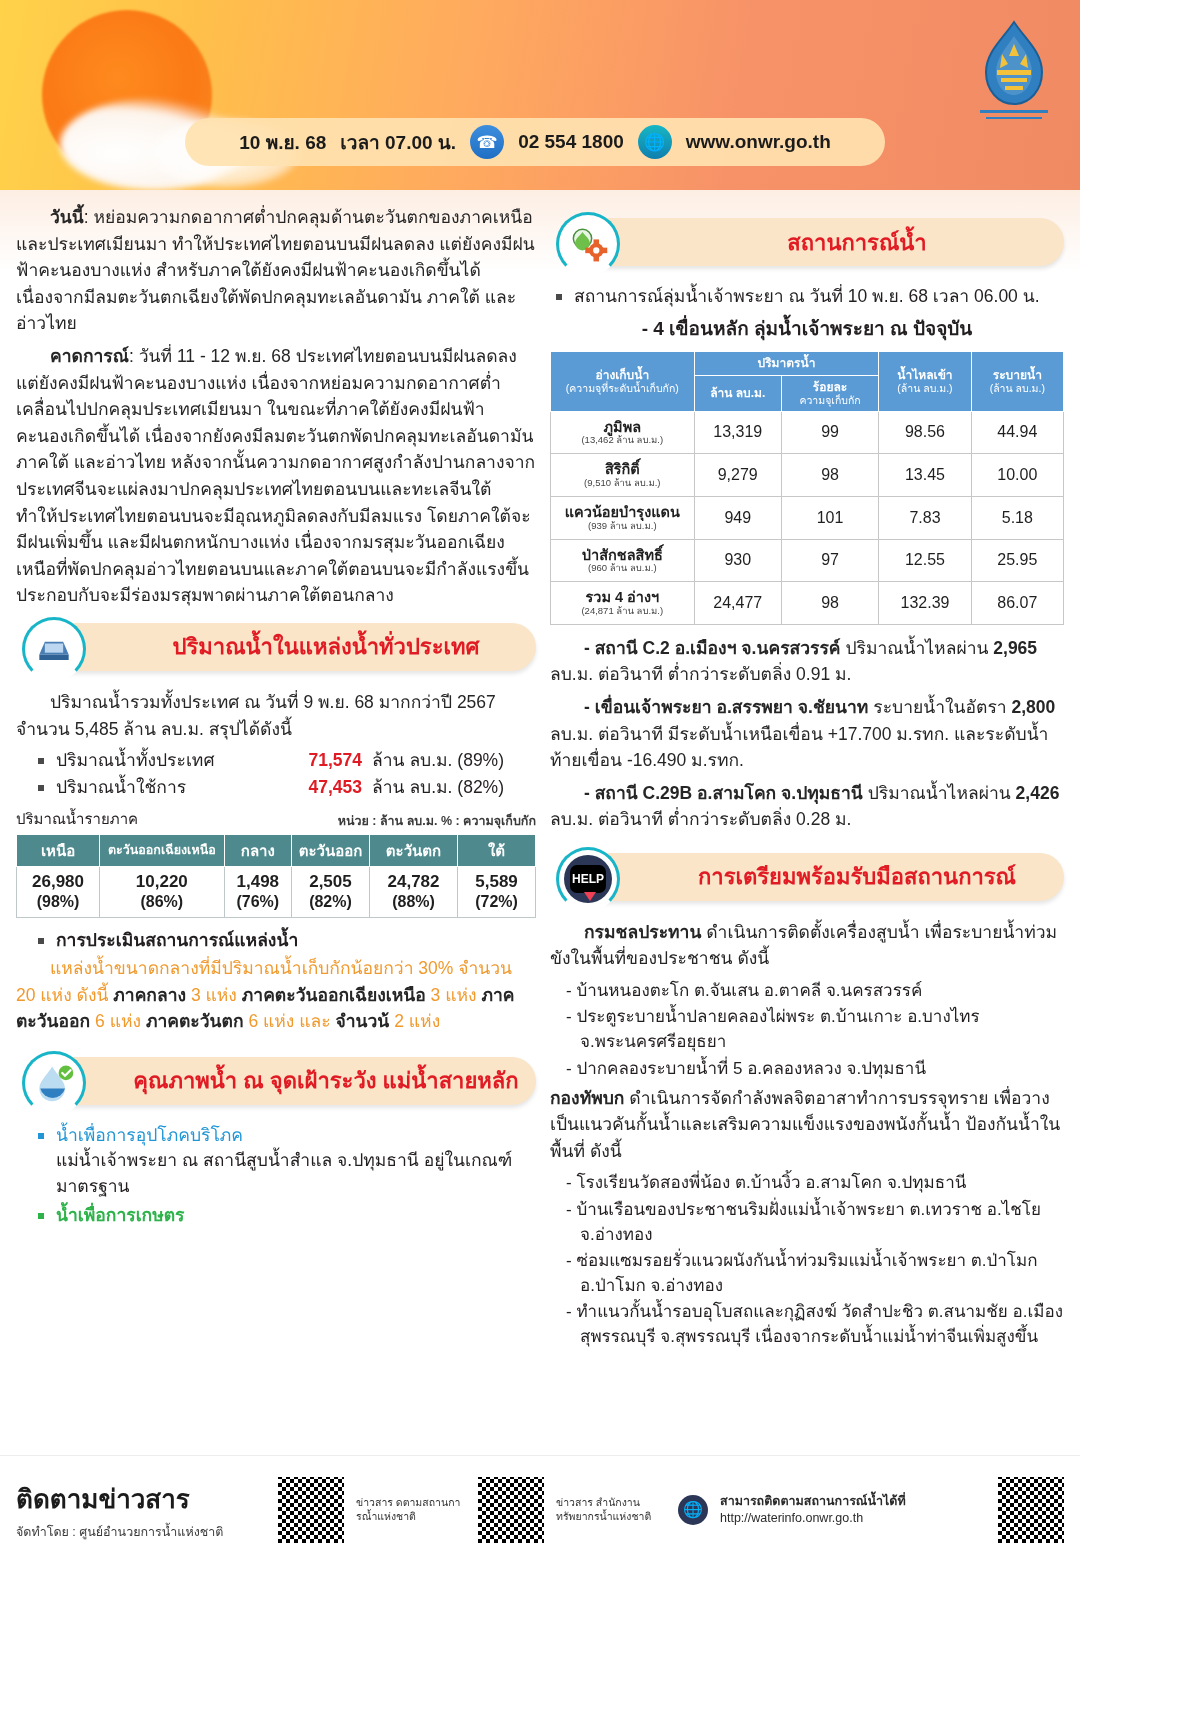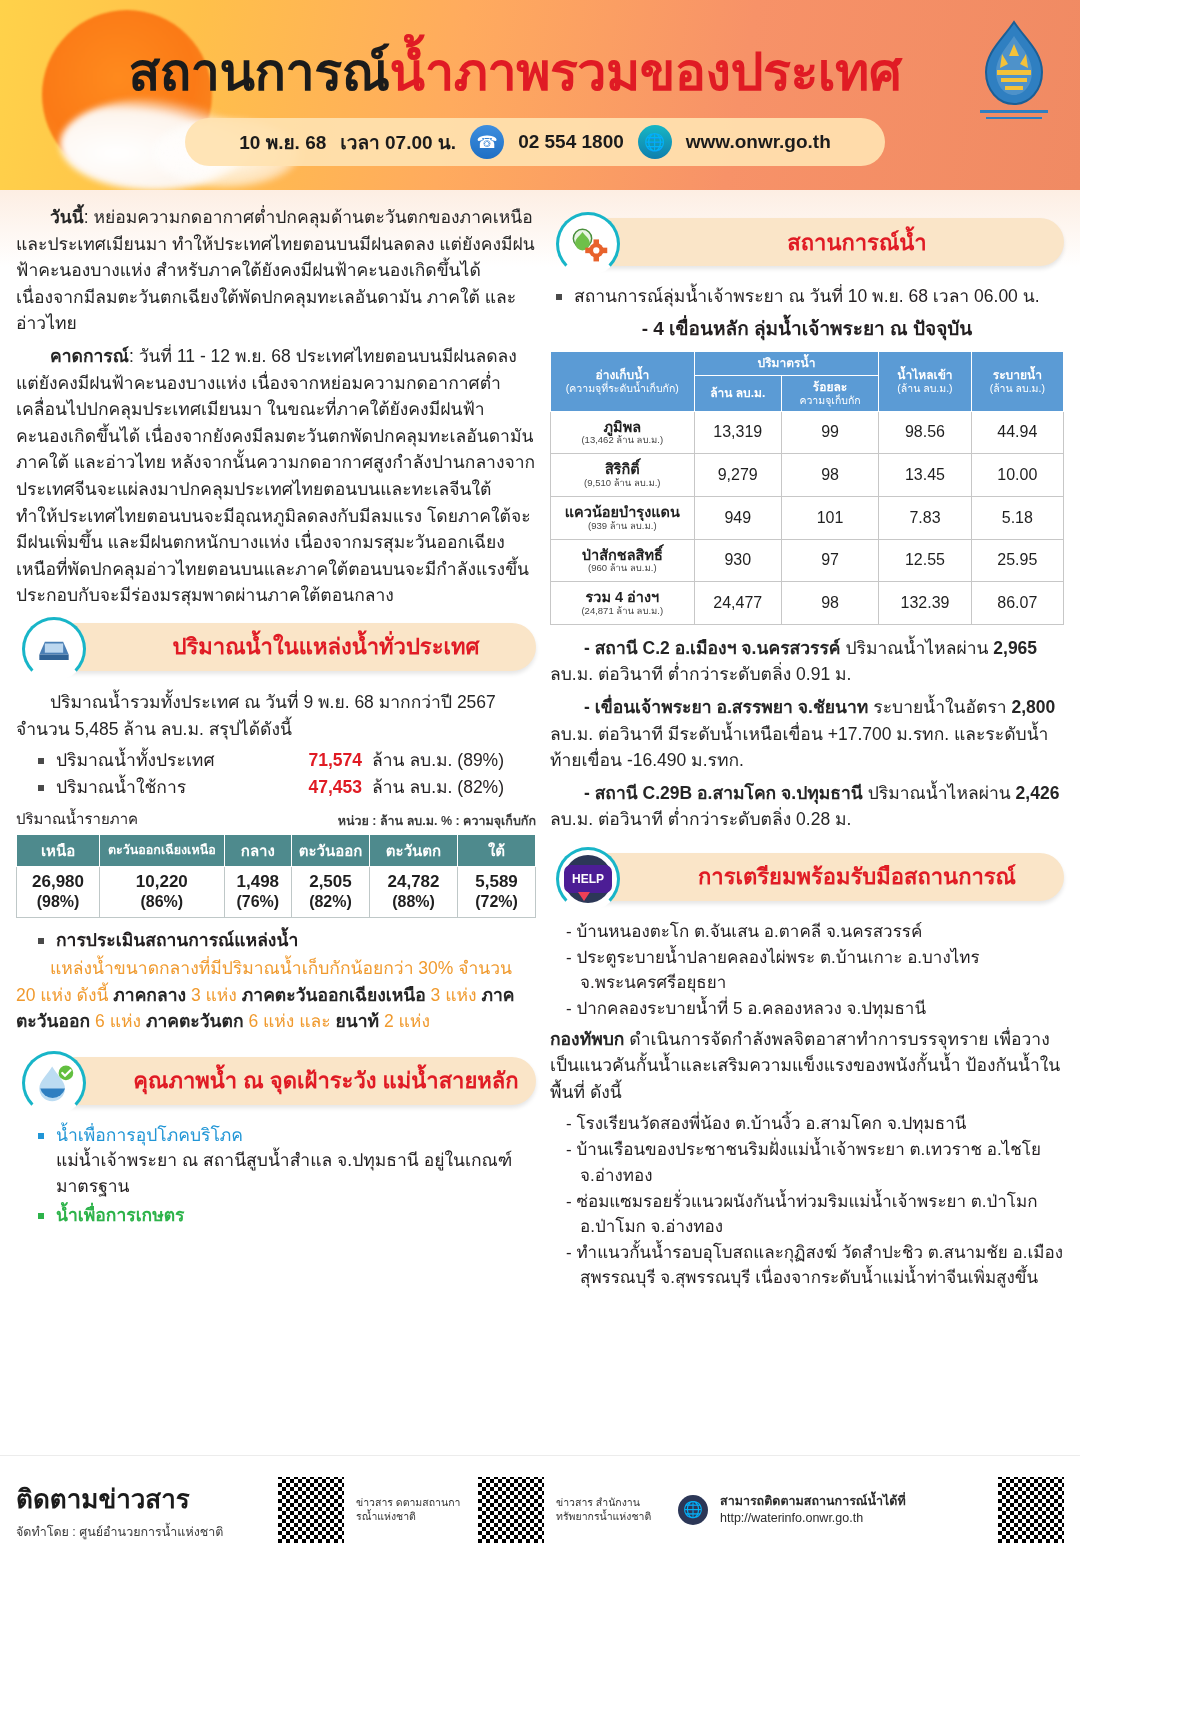--- a/index.html
+++ b/index.html
@@ -301,22 +301,22 @@
   .help-inner {
     width: 48px; height: 48px;
     border-radius: 50%;
     background: #2c3757;
     display: flex;
     align-items: center;
     justify-content: center;
     position: relative;
   }
   .help-bubble {
-    width: 48px; height: 28px;
-    background: #4c1d95;
+    width: 36px; height: 28px;
+    background: #000000;
     border-radius: 7px;
     color: #fff;
     font-size: 12px;
     font-weight: 700;
     display: flex;
     align-items: center;
     justify-content: center;
     position: relative;
   }
   .help-bubble:after {
@@ -377,23 +377,20 @@
 </head>
 <body>
 
 <div class="page">
 
   <div class="header">
     <div class="sun"></div>
     <div class="cloud-a"></div>
     <div class="cloud-b"></div>
 
-    <div class="header-title">
-      <span class="title-dark">สถานการณ์</span><span class="title-red">น้ำภาพรวมของประเทศ</span>
-    </div>
 
     <div class="header-pill">
       <span class="pill-date">10 พ.ย. 68</span>
       <span class="pill-date">เวลา 07.00 น.</span>
       <span class="icon-circ icon-phone">☎</span>
       <span>02 554 1800</span>
       <span class="icon-circ icon-globe">🌐</span>
       <span>www.onwr.go.th</span>
     </div>
 
@@ -525,21 +522,21 @@
         <span class="hl-orange">แห่ง</span>
         <span class="b">ภาคตะวันออกเฉียงเหนือ</span>
         <span class="hl-orange">3</span>
         <span class="hl-orange">แห่ง</span>
         <span class="b">ภาคตะวันออก</span>
         <span class="hl-orange">6</span>
         <span class="hl-orange">แห่ง</span>
         <span class="b">ภาคตะวันตก</span>
         <span class="hl-orange">6</span>
         <span class="hl-orange">แห่ง และ</span>
-        <span class="b">ยนาท้</span>
+        <span class="b">จำนวน้</span>
         <span class="hl-orange">2</span>
         <span class="hl-orange">แห่ง</span>
       </p>
 
       <div class="sec" style="margin-top:16px">
         <div class="sec-ic">
           <svg viewBox="0 0 48 48">
             <path d="M22 6 C28 16 36 22 36 30 A14 14 0 0 1 8 30 C8 22 16 16 22 6 Z" fill="#bcdcf2"></path>
             <path d="M9 30 A14 14 0 0 0 36 30 Z" fill="#2f7fc1"></path>
             <circle cx="37" cy="13" r="8" fill="#62bf3f"></circle>
@@ -704,20 +701,24 @@
         <div class="help-badge">
           <div class="help-inner">
             <div class="help-bubble">HELP</div>
           </div>
         </div>
         <div class="sec-bar">
           <span class="sec-title">การเตรียมพร้อมรับมือสถานการณ์</span>
         </div>
       </div>
 
+      <p class="para indent">
+        <span class="b">กรมชลประทาน</span>
+        <span>ดำเนินการติดตั้งเครื่องสูบน้ำ เพื่อระบายน้ำท่วมขังในพื้นที่ของประชาชน ดังนี้</span>
+      </p>
       <p class="dash-item">- บ้านหนองตะโก ต.จันเสน อ.ตาคลี จ.นครสวรรค์</p>
       <p class="dash-item">- ประตูระบายน้ำปลายคลองไผ่พระ ต.บ้านเกาะ อ.บางไทร จ.พระนครศรีอยุธยา</p>
       <p class="dash-item">- ปากคลองระบายน้ำที่ 5 อ.คลองหลวง จ.ปทุมธานี</p>
 
       <p class="para" style="margin-top:4px">
         <span class="b">กองทัพบก</span>
         <span>ดำเนินการจัดกำลังพลจิตอาสาทำการบรรจุทราย เพื่อวางเป็นแนวคันกั้นน้ำและเสริมความแข็งแรงของพนังกั้นน้ำ ป้องกันน้ำในพื้นที่ ดังนี้</span>
       </p>
       <p class="dash-item">- โรงเรียนวัดสองพี่น้อง ต.บ้านงิ้ว อ.สามโคก จ.ปทุมธานี</p>
       <p class="dash-item">- บ้านเรือนของประชาชนริมฝั่งแม่น้ำเจ้าพระยา ต.เทวราช อ.ไชโย จ.อ่างทอง</p>

